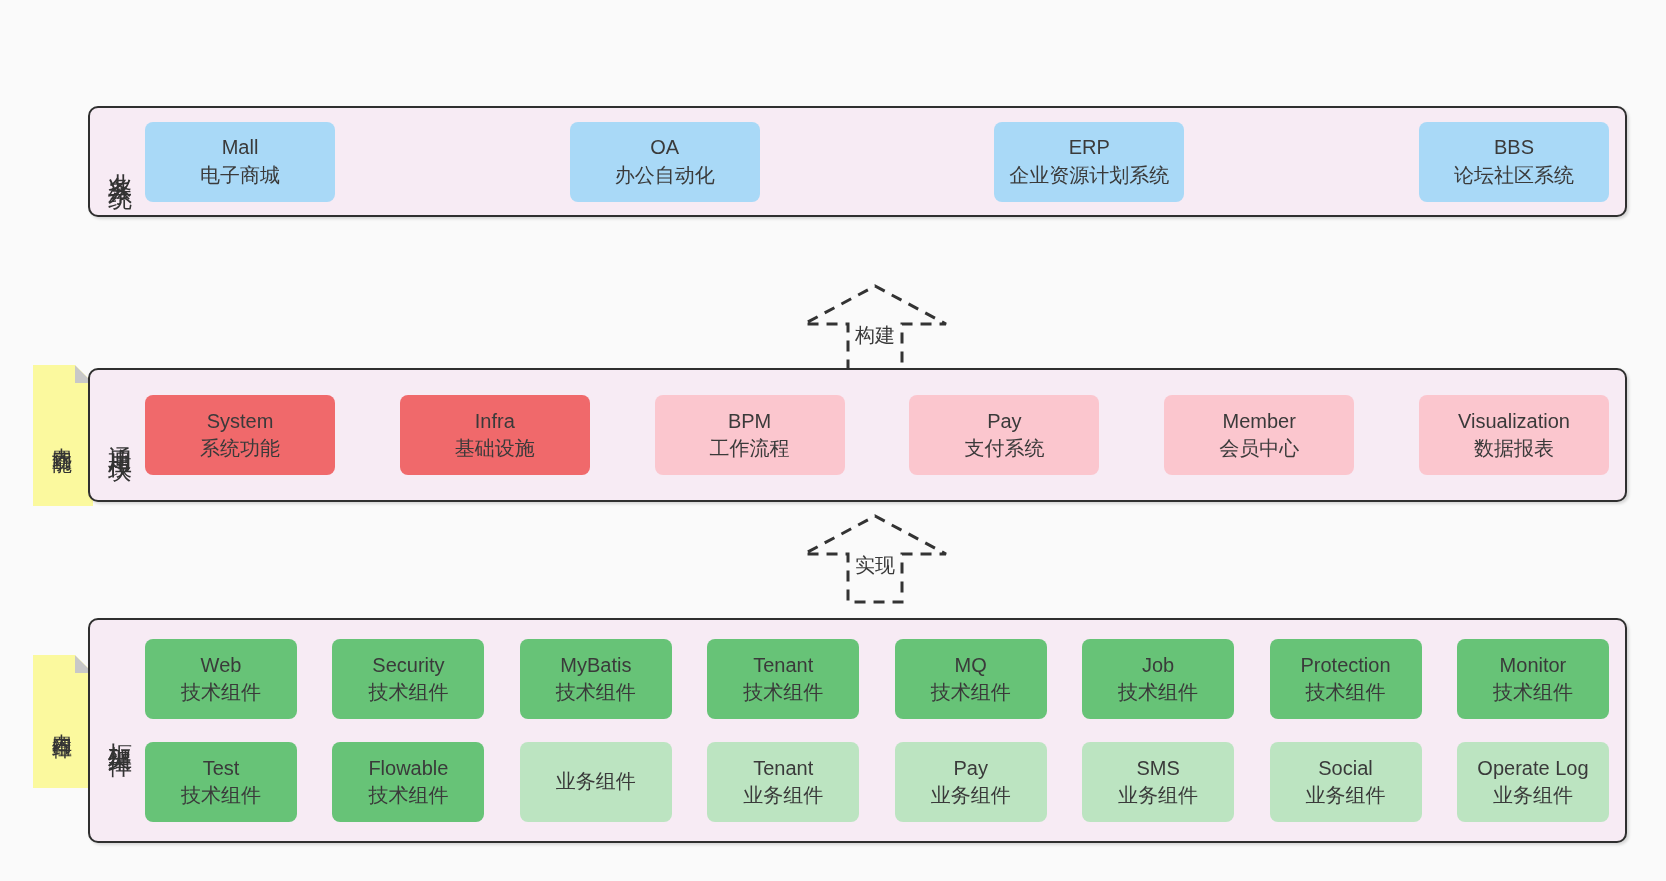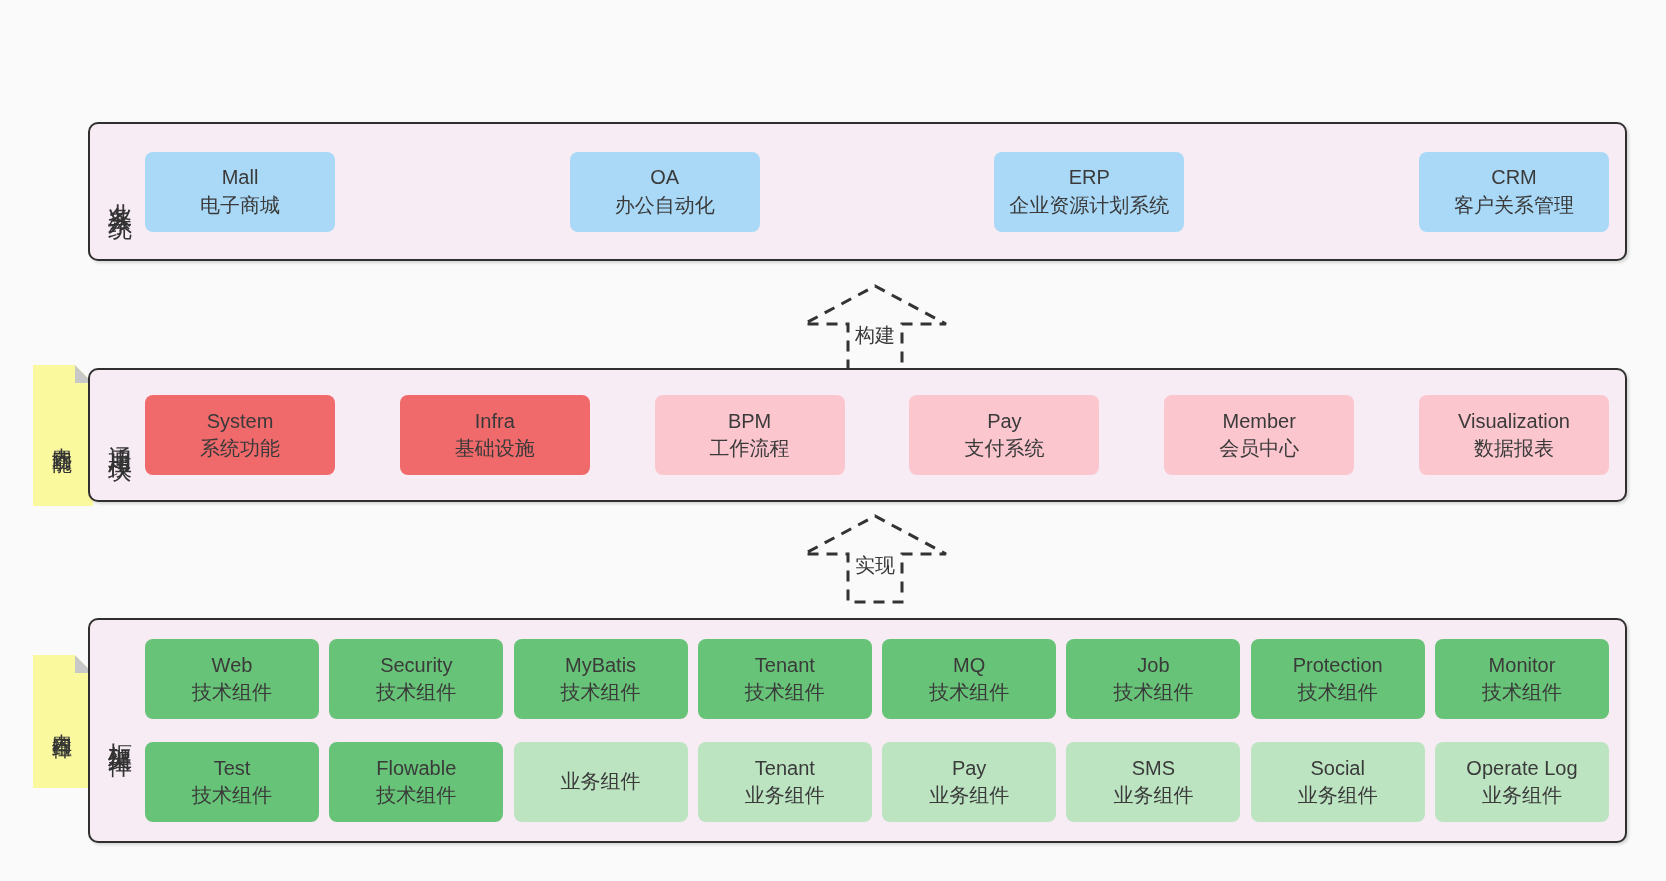--- a/index.html
+++ b/index.html
@@ -7,40 +7,40 @@
   .canvas{position:relative;width:1666px;height:881px;background:#fafafa;overflow:hidden;}
 
   
   .band{
     position:absolute;left:88px;width:1539px;box-sizing:border-box;
     background:#f7ebf4;border:2px solid #2f2f2f;border-radius:10px;
     box-shadow:2px 2px 3px rgba(0,0,0,.14);
     display:flex;align-items:center;
     padding:0 16px 0 55px;
   }
-  .band-1{top:122px;height:139px;}
+  .band-1{top:106px;height:111px;}
   .band-2{top:368px;height:134px;}
   .band-3{top:618px;height:225px;}
 
   .band-label{
     position:absolute;left:14px;top:50%;transform:translateY(-50%);
     writing-mode:vertical-rl;text-orientation:upright;
     font-size:24px;letter-spacing:4px;color:#333;white-space:nowrap;
   }
 
   .row{flex:1;display:flex;justify-content:space-between;align-items:center;}
   .rows{flex:1;display:flex;flex-direction:column;gap:23px;}
 
   
   .box{
     box-sizing:border-box;width:190px;min-height:80px;border-radius:8px;
     display:flex;flex-direction:column;justify-content:center;align-items:center;
     text-align:center;font-size:20px;line-height:1.36;padding:2px 8px;
   }
-  .band-3 .box{width:174px;}
+  .band-3 .box{width:152px;}
   .c-blue{background:#a9d9f7;}
   .c-red{background:#f0696b;}
   .c-pink{background:#fbc6ce;}
   .c-green{background:#67c377;}
   .c-lgreen{background:#bce4c1;}
 
   
   .sticky{
     position:absolute;left:33px;width:60px;background:#fbf99e;
     clip-path:polygon(0 0,calc(100% - 18px) 0,100% 18px,100% 100%,0 100%);
@@ -90,22 +90,22 @@
       </div>
       <div class="box c-blue">
         <div>OA</div>
         <div>办公自动化</div>
       </div>
       <div class="box c-blue">
         <div>ERP</div>
         <div>企业资源计划系统</div>
       </div>
       <div class="box c-blue">
-        <div>CRM</div>
-        <div>客户关系管理</div>
+        <div>BBS</div>
+        <div>论坛社区系统</div>
       </div>
     </div>
   </section>
 
   <div class="arrow arrow-1">
     <svg viewBox="0 0 146 90">
       <polygon points="73,2 144,40 100,40 100,88 46,88 46,40 2,40" fill="none" stroke="#333333" stroke-width="3" stroke-dasharray="11 8"></polygon>
     </svg>
     <span class="arrow-label">构建</span>
   </div>

